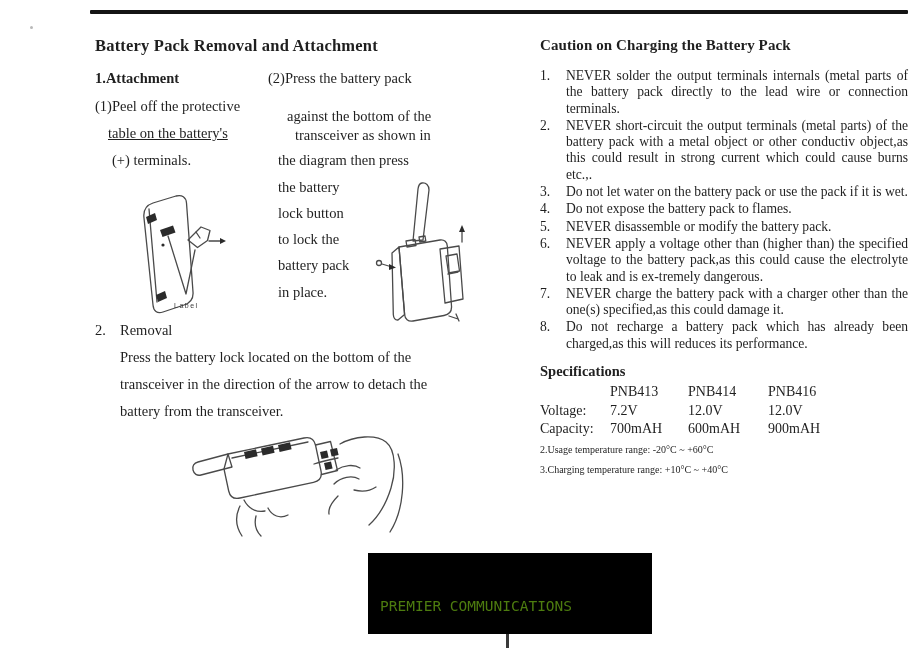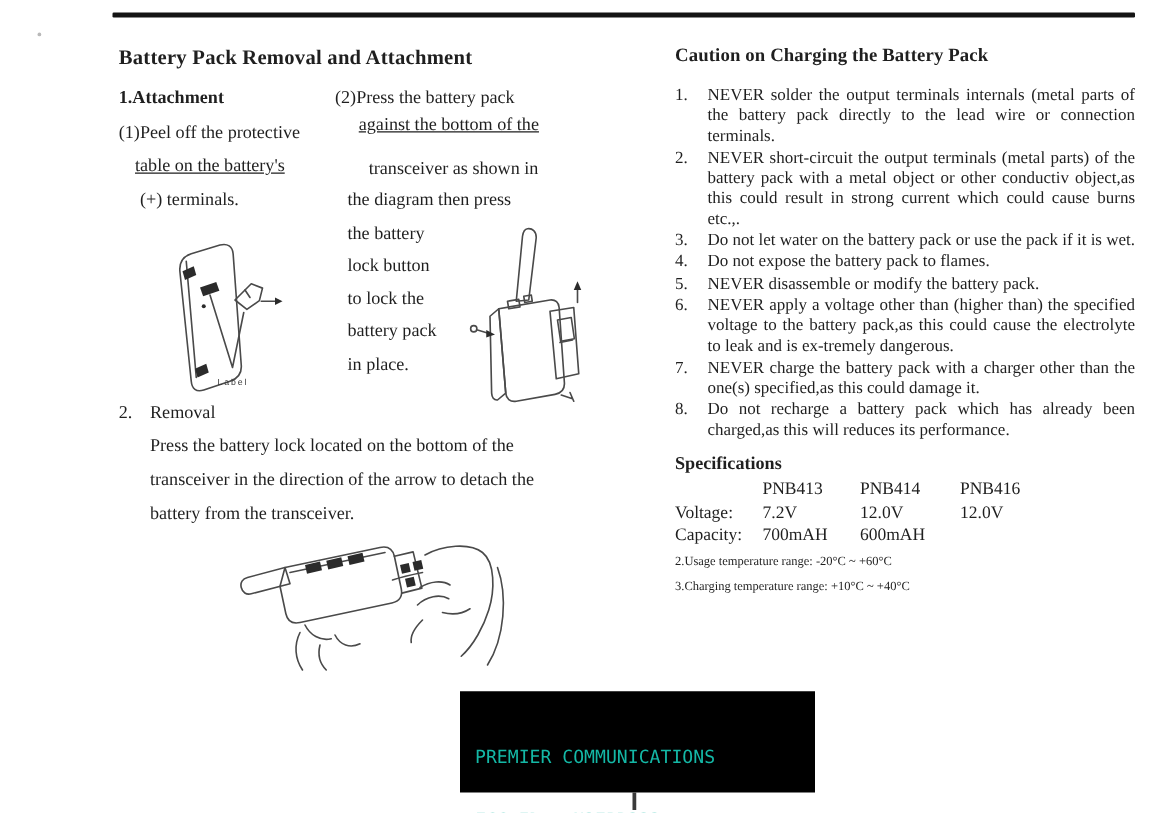--- a/index.html
+++ b/index.html
@@ -20,41 +20,41 @@
   .caution{position:relative;padding-left:26px;margin-bottom:1px;
     font-size:13.6px;line-height:16.3px;text-align:justify;}
   .caution .num{position:absolute;left:0;top:0;}
   .specs{margin-top:11px;}
   .specs-title{font-size:14.5px;font-weight:bold;margin-bottom:3px;}
   .spec-grid{display:grid;grid-template-columns:70px 78px 80px auto;
     font-size:14px;line-height:18.5px;}
   .spec-notes{font-size:10px;line-height:20.5px;margin-top:1px;}
   
   .stamp{position:absolute;left:368px;top:553px;width:284px;height:81px;background:#000;
-    color:#14b8a6;font-family:"DejaVu Sans Mono", monospace;font-size:14.5px;
+    color:#4d7c0f;font-family:"DejaVu Sans Mono", monospace;font-size:14.5px;
     line-height:17px;padding:11px 0 0 12px;box-sizing:border-box;white-space:pre;}
   .page-tick{position:absolute;left:506px;top:634px;width:3px;height:14px;background:#3a3a3a;}
   svg{position:absolute;}
   svg .ln{fill:none;stroke:#4a4a4a;stroke-width:1.3;stroke-linecap:round;stroke-linejoin:round;}
   svg .fl{fill:#2b2b2b;stroke:none;}
   svg .cap{font-family:"Liberation Sans", sans-serif;font-size:7px;fill:#3a3a3a;letter-spacing:1.5px;}
 </style>
 </head>
 <body>
 
 <div class="rule-top"></div>
 <div class="speck"></div>
 
 <div class="abs h-left" style="left:95px;top:36px;">Battery Pack Removal and Attachment</div>
 
 <div class="abs body-l bold" style="left:95px;top:70px;">1.Attachment</div>
 <div class="abs body-l" style="left:268px;top:70px;">(2)Press the battery pack</div>
 
 <div class="abs body-l" style="left:95px;top:98px;">(1)Peel off the protective</div>
-<div class="abs body-l" style="left:287px;top:92px;text-decoration:underline;">against the bottom of the</div>
+<div class="abs body-l" style="left:287px;top:108px;">against the bottom of the</div>
 
 <div class="abs body-l" style="left:108px;top:125px;text-decoration:underline;">table on the battery's</div>
 <div class="abs body-l" style="left:295px;top:127px;">transceiver as shown in</div>
 
 <div class="abs body-l" style="left:112px;top:152px;">(+) terminals.</div>
 <div class="abs body-l" style="left:278px;top:152px;">the diagram then press</div>
 <div class="abs body-l" style="left:278px;top:179px;">the battery</div>
 <div class="abs body-l" style="left:278px;top:205px;">lock button</div>
 <div class="abs body-l" style="left:278px;top:231px;">to lock the</div>
 <div class="abs body-l" style="left:278px;top:257px;">battery pack</div>
@@ -167,20 +167,21 @@
       <span>PNB416</span>
 
       <span>Voltage:</span>
       <span>7.2V</span>
       <span>12.0V</span>
       <span>12.0V</span>
 
       <span>Capacity:</span>
       <span>700mAH</span>
       <span>600mAH</span>
+      <span>900mAH</span>
     </div>
     <div class="spec-notes">
       <div>2.Usage temperature range: -20°C ~ +60°C</div>
       <div>3.Charging temperature range: +10°C ~ +40°C</div>
     </div>
   </div>
 </div>
 
 <div class="stamp">
   <div>PREMIER COMMUNICATIONS</div>

